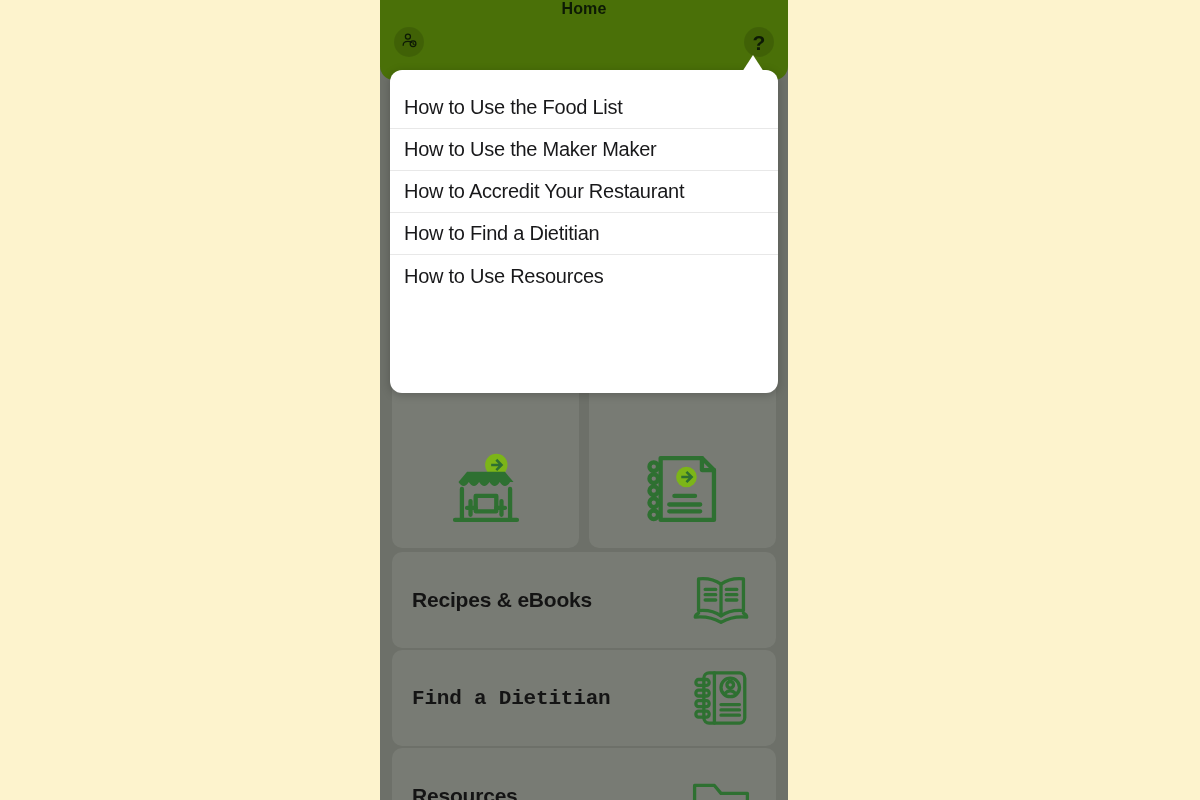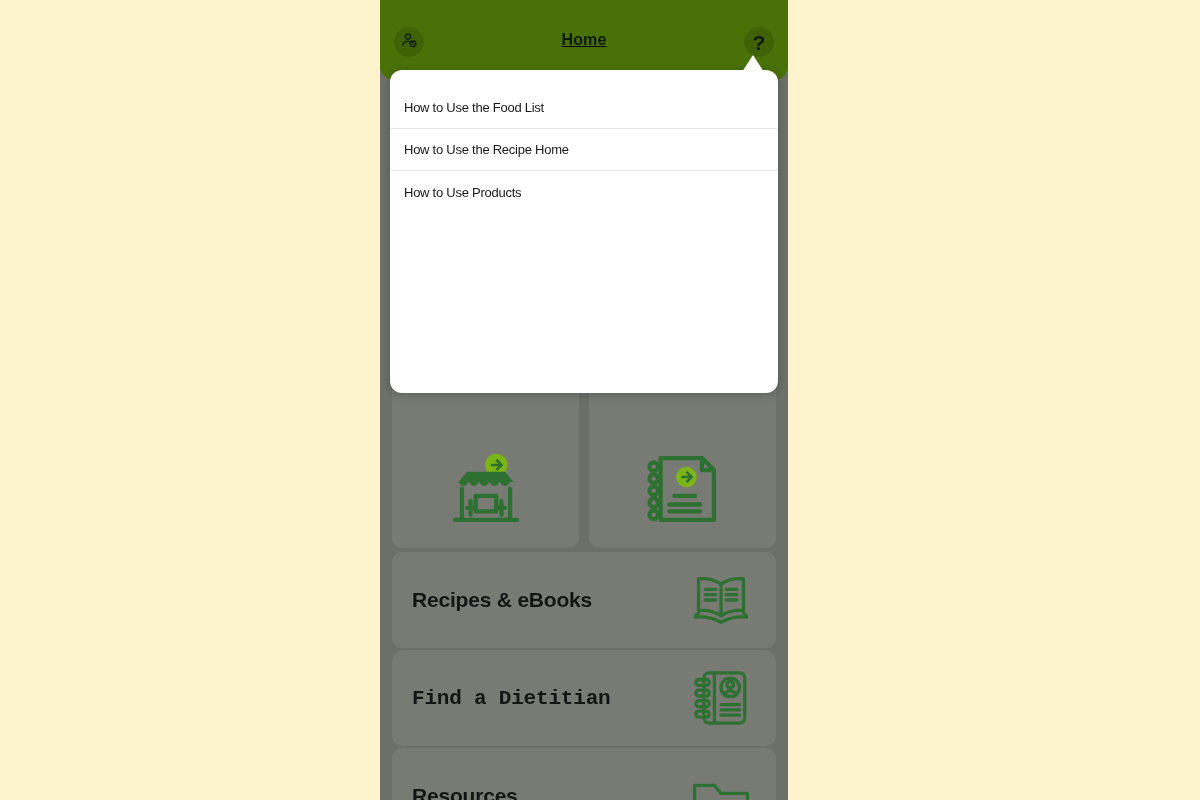--- a/index.html
+++ b/index.html
@@ -108,24 +108,22 @@
   #app-header {
     position: absolute;
     left: 0;
     top: 0;
     width: 408px;
     height: 80px;
     background: #4a7008;
     border-bottom-left-radius: 14px;
     border-bottom-right-radius: 14px;
     display: flex;
-    align-items: center;
     justify-content: center;
     z-index: 5;
-    text-decoration: underline;
   }
 
   #header-title {
     font-size: 16px;
     font-weight: bold;
     color: #0d1a05;
     letter-spacing: 0.1px;
   }
 
   .header-btn {
@@ -174,21 +172,21 @@
     border-right: 11px solid transparent;
     border-bottom: 17px solid #ffffff;
     z-index: 21;
   }
 
   .help-menu-item {
     height: 42px;
     display: flex;
     align-items: center;
     padding: 0 14px;
-    font-size: 13px;
+    font-size: 20px;
     color: #18181a;
     letter-spacing: -0.25px;
     border-bottom: 1px solid #e8e8e8;
     background: #ffffff;
   }
 
   .help-menu-item:first-child { margin-top: 17px; }
   .help-menu-item:last-child  { border-bottom: none; }
 
   .green-line { fill: none; stroke: #2e7031; stroke-width: 5; stroke-linecap: round; stroke-linejoin: round; }
@@ -296,19 +294,21 @@
     <div id="header-title">Home</div>
 
     <div class="header-btn" id="help-button">
       <span class="qmark">?</span>
     </div>
 
   </div>
 
   <div id="help-popup">
     <div class="help-menu-item">How to Use the Food List</div>
-    <div class="help-menu-item">How to Use the Recipe Home</div>
-    <div class="help-menu-item">How to Use Products</div>
+    <div class="help-menu-item">How to Use the Maker Maker</div>
+    <div class="help-menu-item">How to Accredit Your Restaurant</div>
+    <div class="help-menu-item">How to Find a Dietitian</div>
+    <div class="help-menu-item">How to Use Resources</div>
   </div>
 
 </div>
 
 <div id="help-popup-caret"></div>
 
 </body></html>

